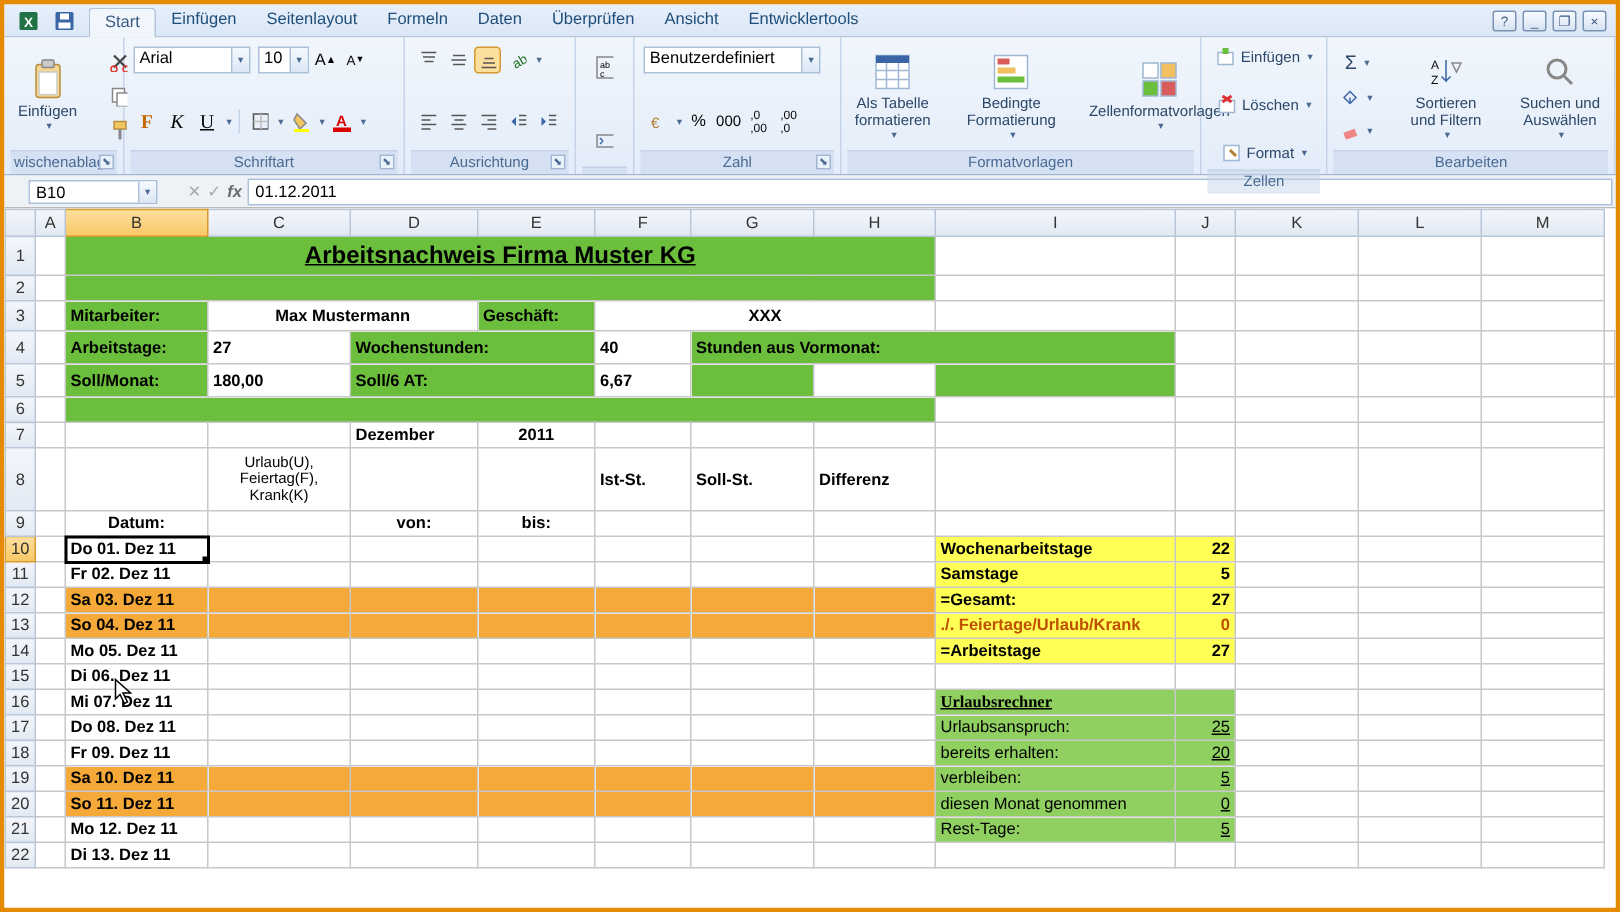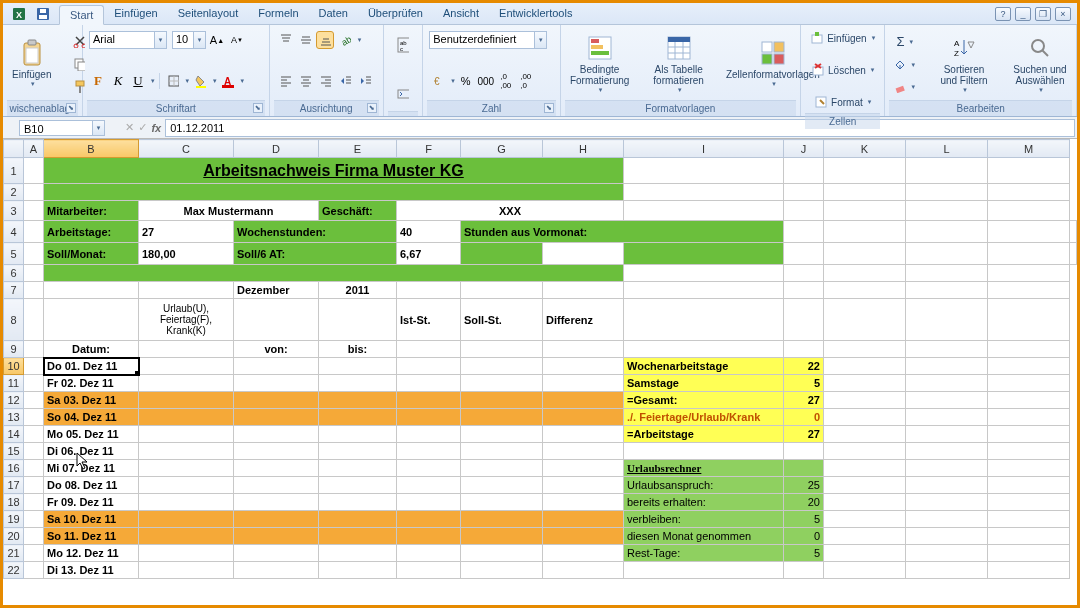--- a/index.html
+++ b/index.html
@@ -50,21 +50,21 @@
 .col-header th { height:18px; }
 .col-header th.active { background:linear-gradient(#fddf9d,#f8c766); border-color:#d49a30; }
 .row-header { width:20px; }
 .row-header.active { background:linear-gradient(#fddf9d,#f8c766); border-color:#d49a30; }
 .corner { width:20px; background:linear-gradient(#f3f6fb,#e2e9f3); border:1px solid #b9c6d8; }
 
 td { border:1px solid #c8c8c8; height:17px; font-size:11px; padding:0 3px; white-space:nowrap; overflow:hidden; vertical-align:middle; }
 .green-hdr { background:#6bbf3c; font-weight:bold; }
 .green-title { background:#6bbf3c; font-weight:bold; text-align:center; font-size:16px;text-decoration:underline; }
 .green-cell { background:#6bbf3c; }
-.green-light { background:#8fd060; }
+.green-light { background:#8fd060;text-decoration:underline; }
 .val-cell { background:#fff; }
 .weekend { background:#f5a938; font-weight:bold; }
 .normal-day { font-weight:bold; }
 .yellow { background:#ffff55; }
 .yellow-orange { background:#ffff55; color:#c05000; }
 .bold { font-weight:bold; }
 .right { text-align:right; }
 .center { text-align:center; }
 .selected-cell { outline:2px solid #000; outline-offset:-1px; position:relative; }
 .selected-cell::after { content:''; position:absolute; right:-2px; bottom:-2px; width:5px; height:5px; background:#000; }
@@ -301,44 +301,44 @@
           <span class="rbtn mini-icon" style="font-size:10px;">000</span>
           <span class="rbtn mini-icon" style="font-size:8px;">,0<br>,00</span>
           <span class="rbtn mini-icon" style="font-size:8px;">,00<br>,0</span>
         </div>
       </div>
       <div class="label"><span>Zahl</span><span class="dlg">⬊</span></div>
     </div>
 
     <div class="ribbon-group" style="width:240px;">
       <div class="body">
-        <div class="big-btn rbtn" style="width:72px;">
-          <span class="icon">
-              <svg width="26" height="26">
-                <rect x="2" y="2" width="22" height="22" fill="#fff" stroke="#9fb6d4"></rect>
-                <rect x="4" y="4" width="8" height="4" fill="#d95c5c"></rect>
-                <rect x="4" y="10" width="12" height="4" fill="#f2c05f"></rect>
-                <rect x="4" y="16" width="18" height="4" fill="#6bbf3c"></rect>
-              </svg>
-            </span>
-          <span class="txt">Bedingte Formatierung</span>
-            <span class="drop-arrow">▾</span>
-        </div>
         <div class="big-btn rbtn" style="width:68px;">
           <span class="icon">
               <svg width="26" height="26">
                 <rect x="2" y="2" width="22" height="22" fill="#fff" stroke="#9fb6d4"></rect>
                 <rect x="2" y="2" width="22" height="5" fill="#3a66a7"></rect>
                 <line x1="2" y1="12" x2="24" y2="12" stroke="#9fb6d4"></line>
                 <line x1="2" y1="18" x2="24" y2="18" stroke="#9fb6d4"></line>
                 <line x1="9" y1="7" x2="9" y2="24" stroke="#9fb6d4"></line>
                 <line x1="17" y1="7" x2="17" y2="24" stroke="#9fb6d4"></line>
               </svg>
             </span>
           <span class="txt">Als Tabelle formatieren</span>
+            <span class="drop-arrow">▾</span>
+        </div>
+        <div class="big-btn rbtn" style="width:72px;">
+          <span class="icon">
+              <svg width="26" height="26">
+                <rect x="2" y="2" width="22" height="22" fill="#fff" stroke="#9fb6d4"></rect>
+                <rect x="4" y="4" width="8" height="4" fill="#d95c5c"></rect>
+                <rect x="4" y="10" width="12" height="4" fill="#f2c05f"></rect>
+                <rect x="4" y="16" width="18" height="4" fill="#6bbf3c"></rect>
+              </svg>
+            </span>
+          <span class="txt">Bedingte Formatierung</span>
             <span class="drop-arrow">▾</span>
         </div>
         <div class="big-btn rbtn" style="width:96px;">
           <span class="icon">
               <svg width="26" height="26">
                 <rect x="2" y="2" width="10" height="10" fill="#fff" stroke="#9fb6d4"></rect>
                 <rect x="14" y="2" width="10" height="10" fill="#f2c05f" stroke="#9fb6d4"></rect>
                 <rect x="2" y="14" width="10" height="10" fill="#6bbf3c" stroke="#9fb6d4"></rect>
                 <rect x="14" y="14" width="10" height="10" fill="#d95c5c" stroke="#9fb6d4"></rect>
               </svg>

